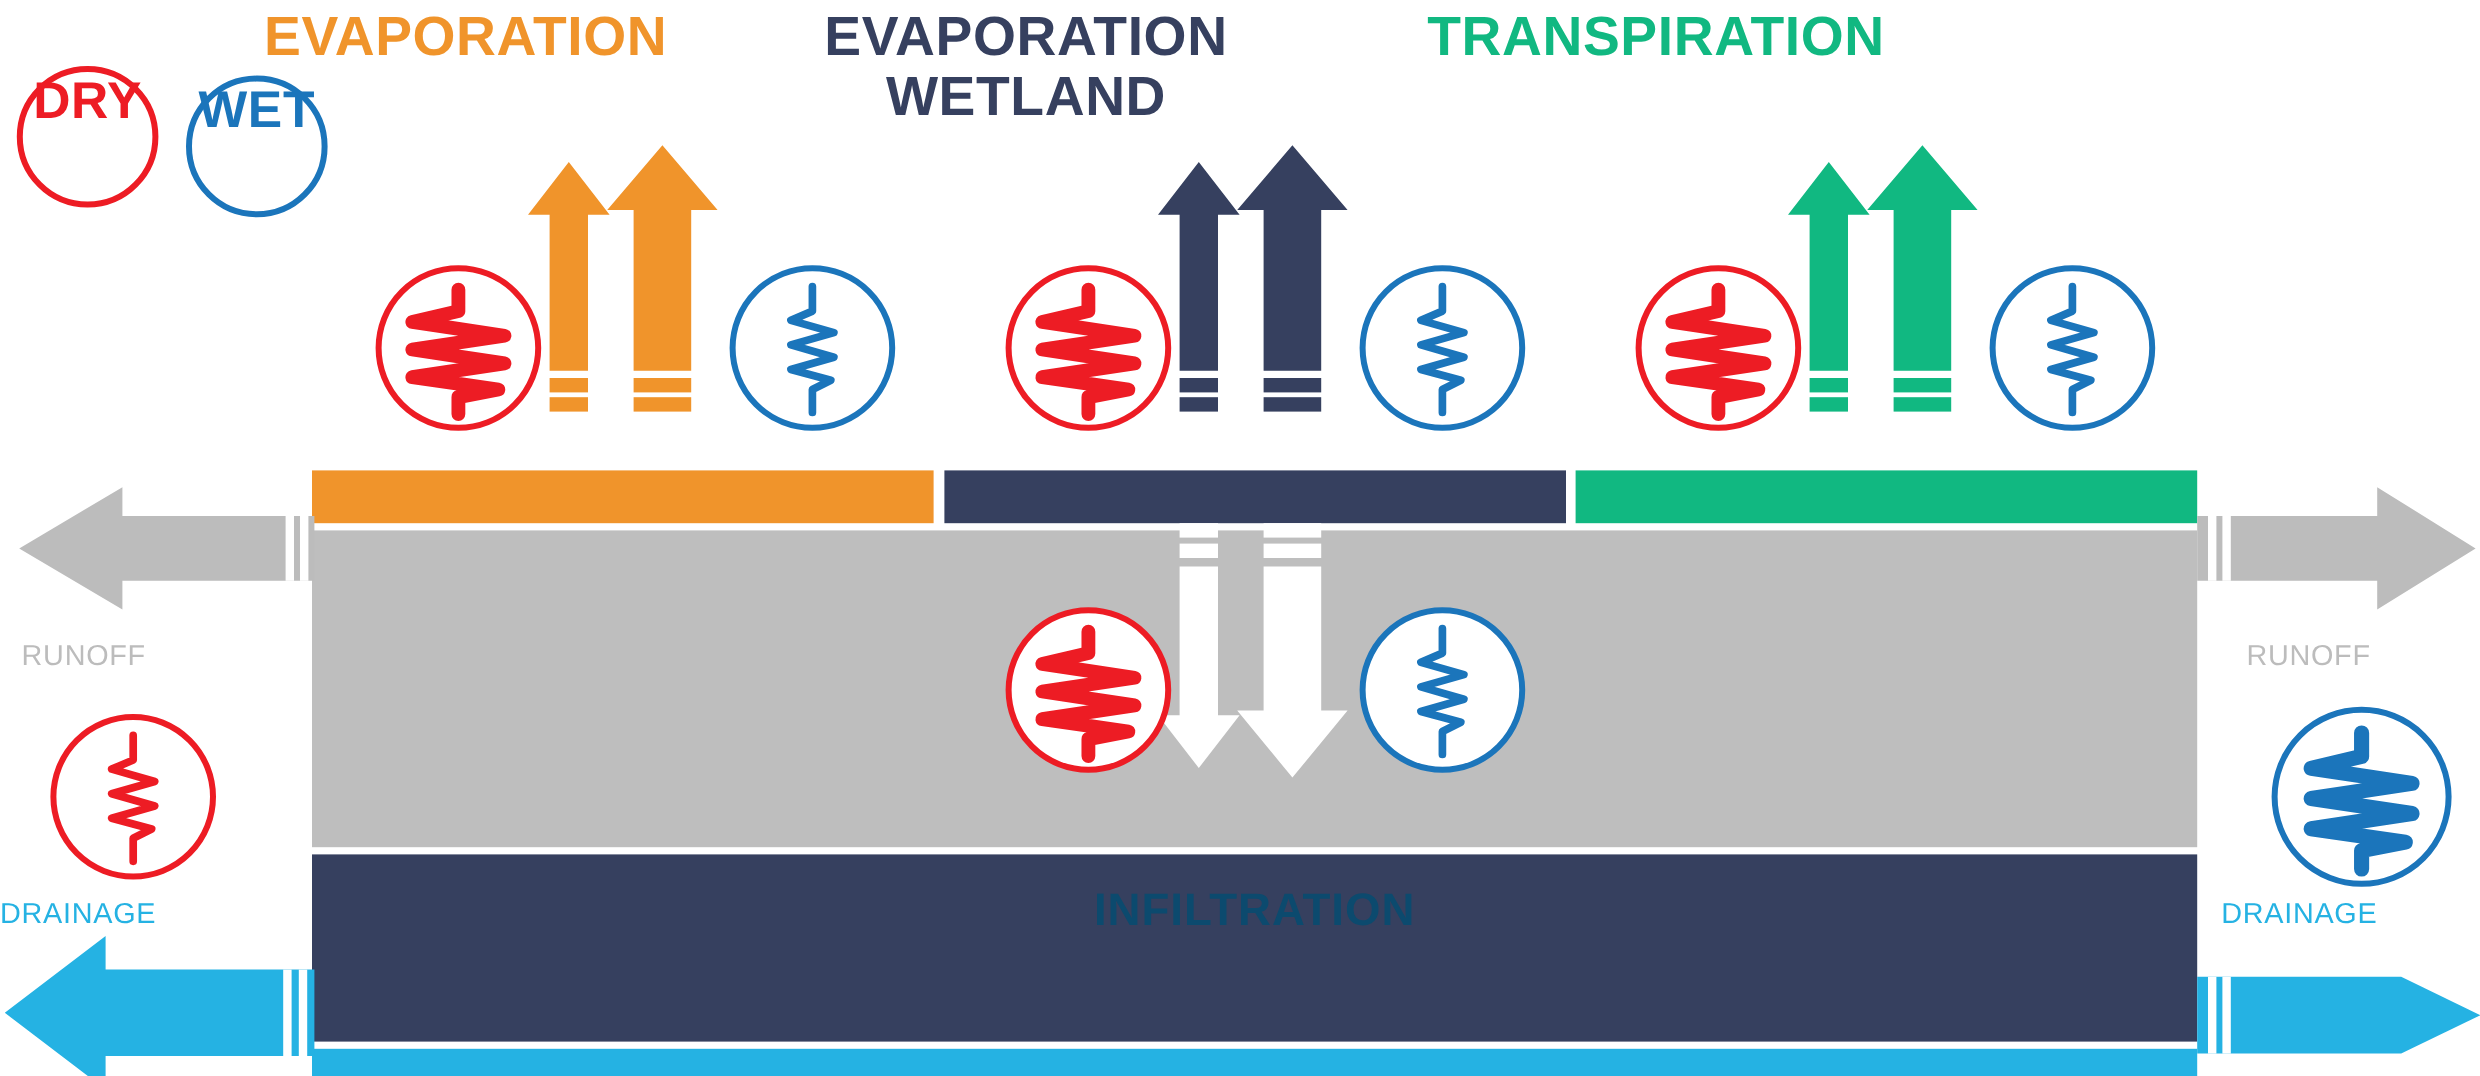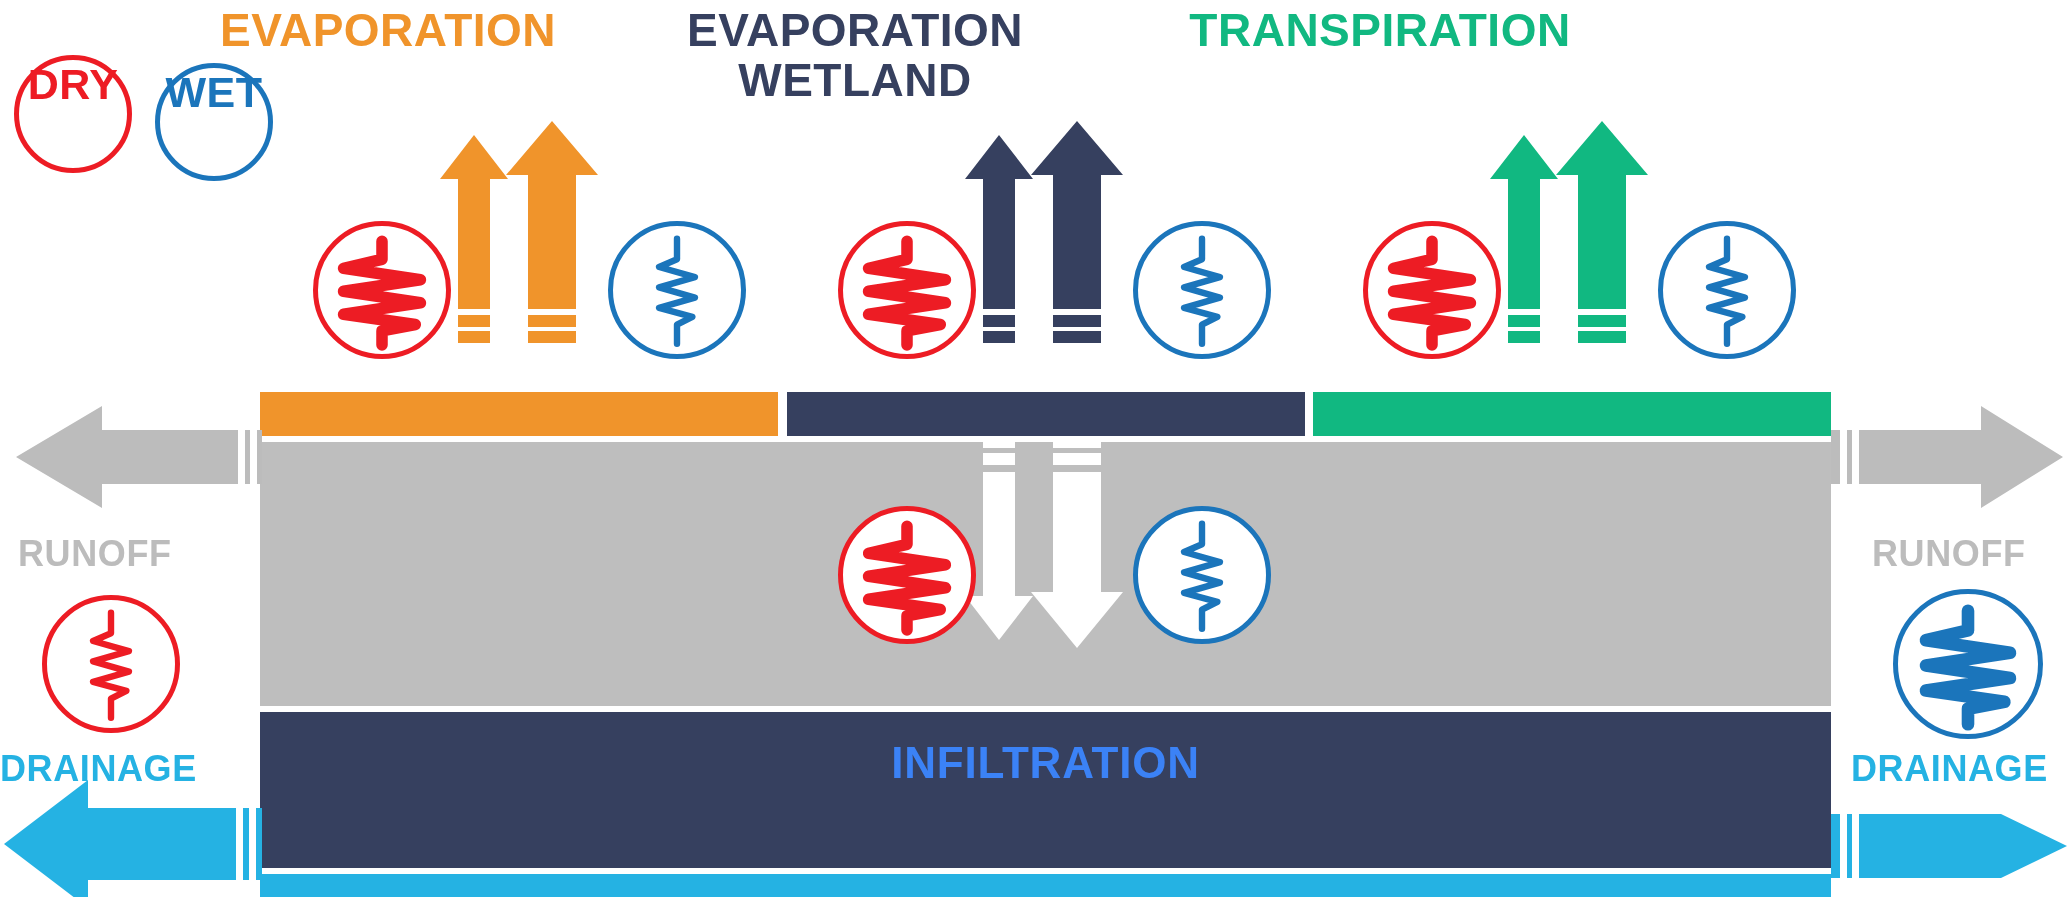--- a/index.html
+++ b/index.html
@@ -20,25 +20,25 @@
     box-sizing:border-box;
   }
   
   .icon-circle{position:absolute;border-radius:50%;box-sizing:border-box;background:transparent;}
   .icon-circle svg{position:absolute;left:0;top:0;width:100%;height:100%;}
 
   
   .band{position:absolute;}
 
   
-  .side-label{position:absolute;font-weight:bold;font-size:36px;letter-spacing:.6px;white-space:nowrap;}
+  .side-label{position:absolute;font-weight:normal;font-size:24px;letter-spacing:.6px;white-space:nowrap;}
 
   
   .infil-label{
-    position:absolute;color:#3b82f6;font-weight:bold;font-size:44px;
+    position:absolute;color:#0c4a6e;font-weight:bold;font-size:38px;
     letter-spacing:.8px;text-align:center;
   }
   svg{overflow:visible;}
 </style>
 </head>
 <body>
 
 <div id="stage">
 
   <div class="heading" style="left:178px;top:-6px;width:420px;color:#F0942B;">

